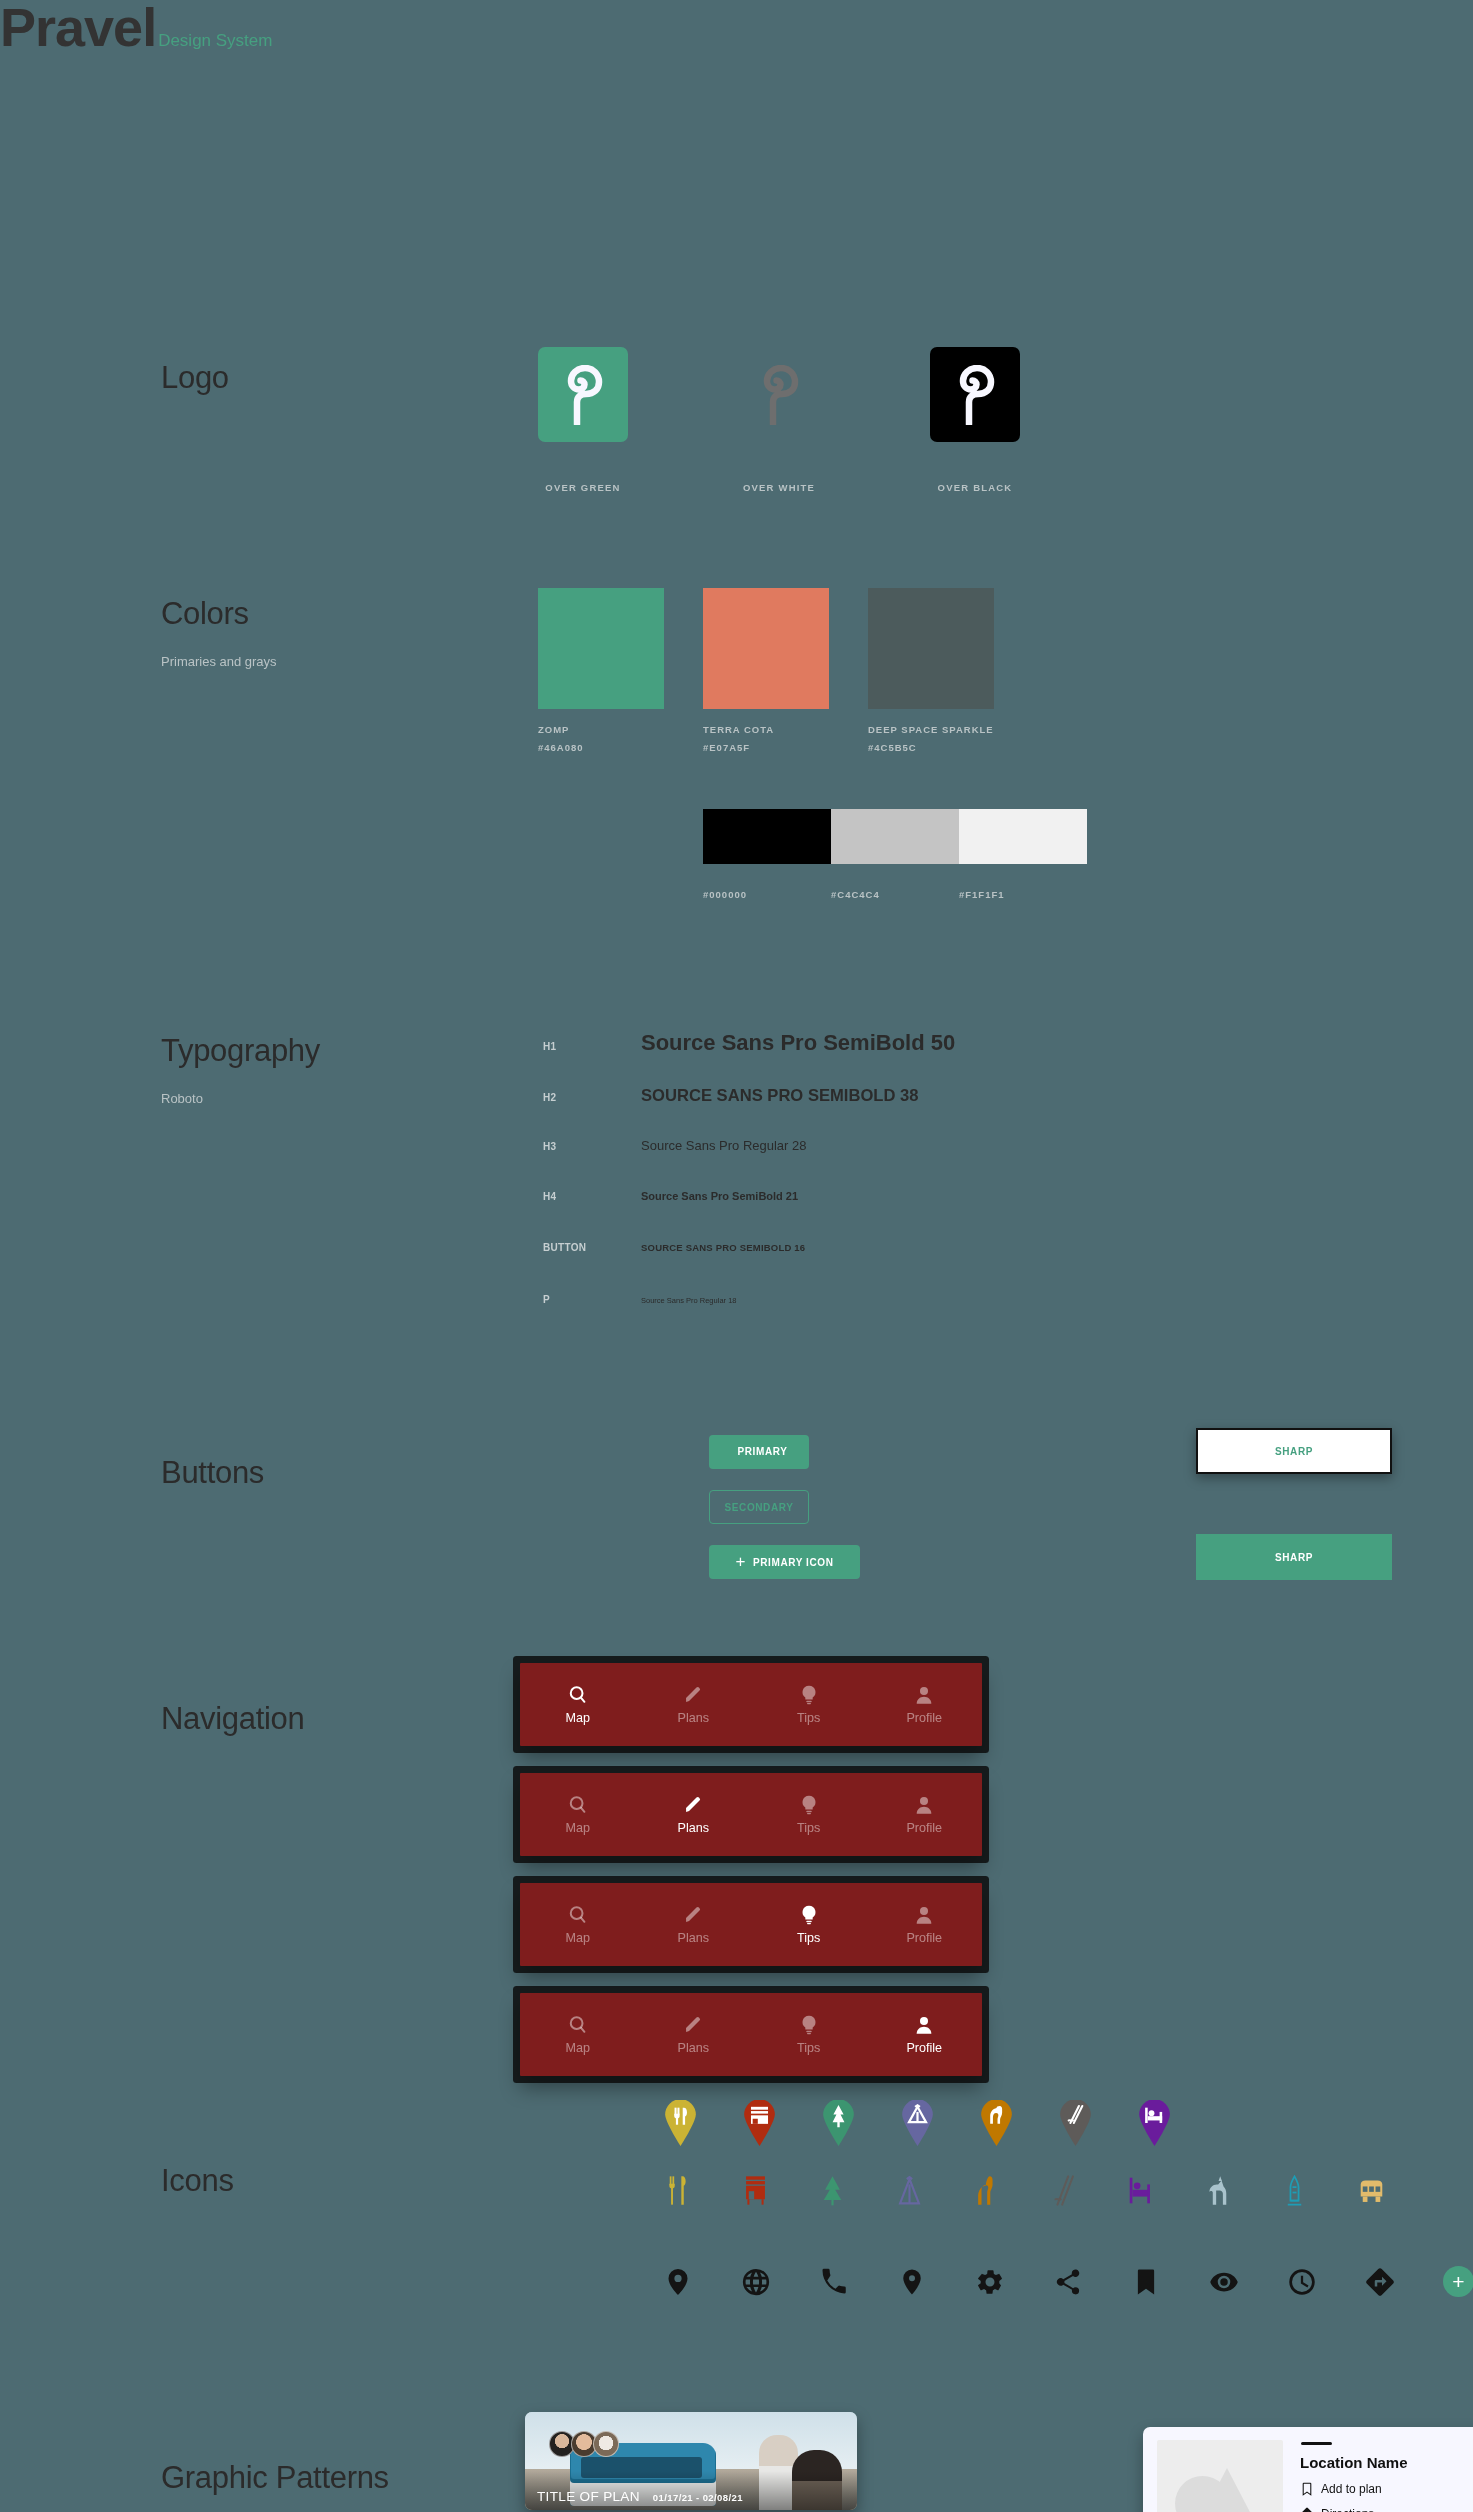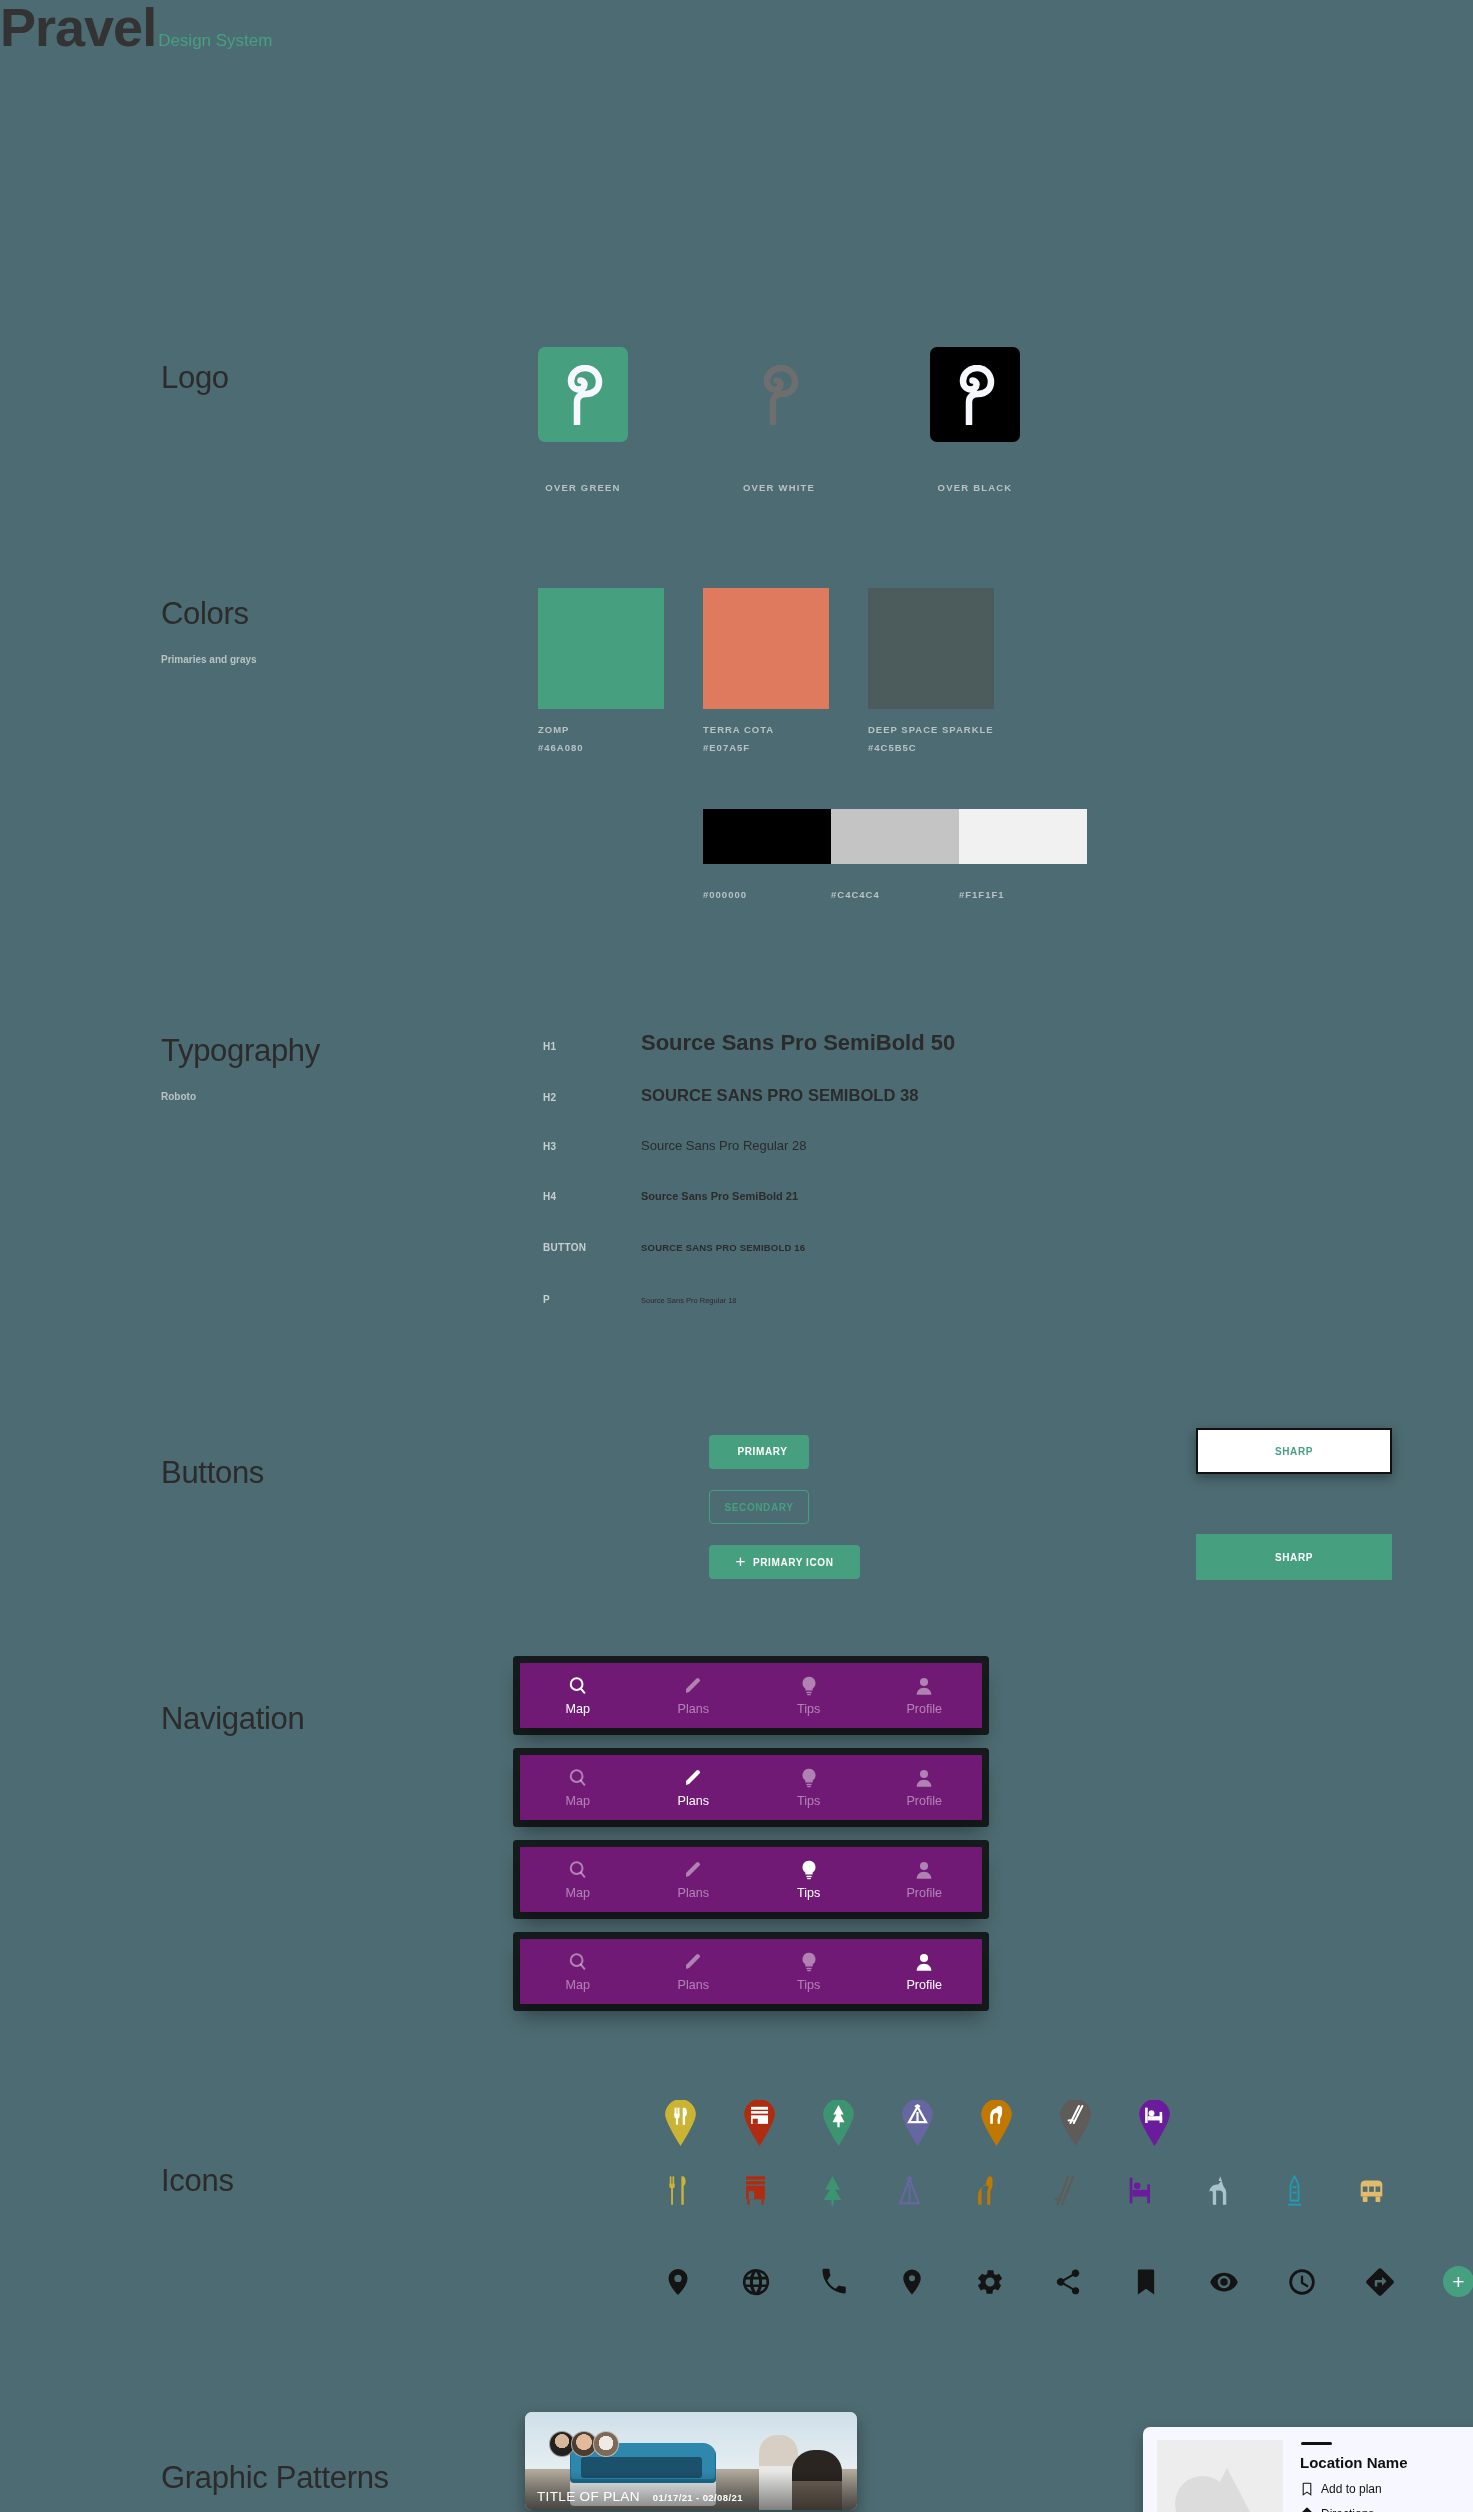--- a/index.html
+++ b/index.html
@@ -14,24 +14,24 @@
   
   .section { position: absolute; }
   .sec-title {
     font-size: 31px;
     font-weight: 400;
     color: #2b2b2b;
     letter-spacing: -0.3px;
     line-height: 1;
   }
   .sec-sub {
-    font-size: 10px;
+    font-size: 13px;
     color: #b9c3c5;
     margin-top: 11px;
-    font-weight: 700;
+    font-weight: 400;
   }
   .caption {
     font-size: 9.5px;
     letter-spacing: 1.2px;
     color: #b9c3c5;
     font-weight: 600;
     text-transform: uppercase;
   }
 
   
@@ -136,21 +136,21 @@
     position: absolute; left: 648px; top: 112px;
     background: #46a080; color: #ffffff;
     width: 196px; height: 46px; border-radius: 0;
   }
 
   
   #nav-sec { left: 161px; top: 1663px; width: 1156px; }
   #nav-sec .sec-title { position: absolute; left: 0; top: 40px; }
   .nav-stack { position: absolute; left: 359px; top: 0; display: flex; flex-direction: column; gap: 27px; }
   .navbar {
-    width: 462px; height: 65px; background: #701a75;
+    width: 462px; height: 83px; background: #7f1d1d;
     display: flex; align-items: center;
     box-shadow: 0 0 0 7px rgba(10,10,10,.82), 0 12px 20px rgba(0,0,0,.38);
     border-radius: 1px;
   }
   .nav-item {
     flex: 1; display: flex; flex-direction: column; align-items: center; gap: 5px;
     cursor: pointer;
   }
   .nav-item .nav-ico { width: 22px; height: 22px; display: block; }
   .nav-item .nav-lbl { font-size: 12.6px; font-weight: 400; }

